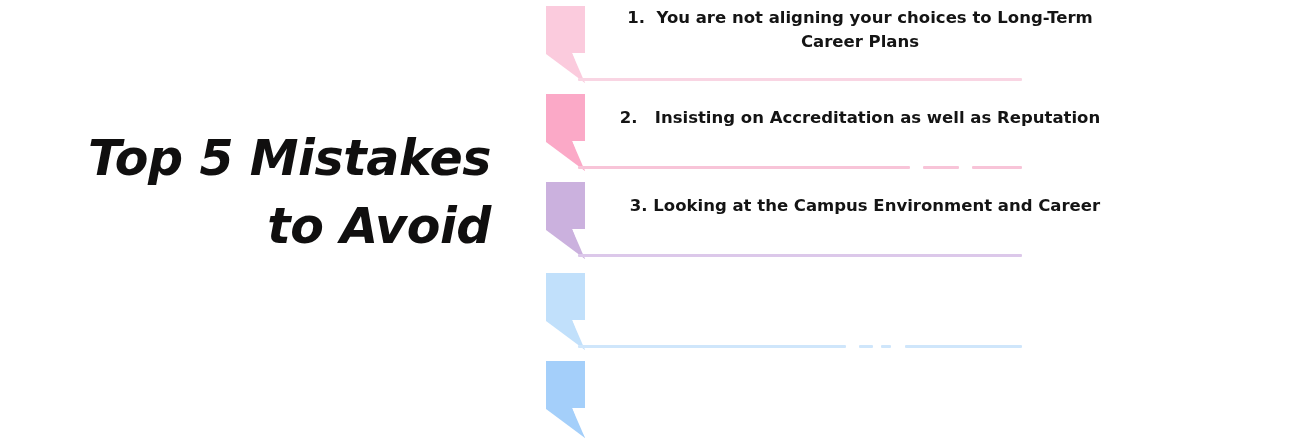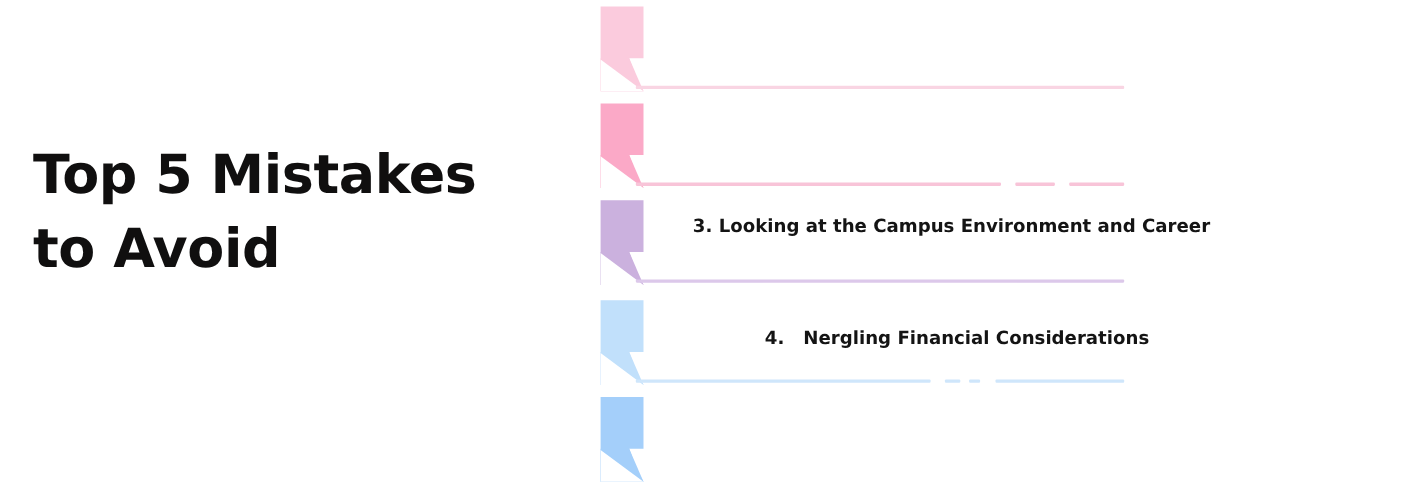--- a/index.html
+++ b/index.html
@@ -18,24 +18,25 @@
   .slide {
     position: relative;
     width: 1296px;
     height: 443px;
     background: #ffffff;
   }
 
   
   .title-block {
     position: absolute;
-    left: 30px;
+    left: 16px;
     top: 125px;
     width: 475px;
-    text-align: left;
+    text-align: right;
+    font-style: italic;
   }
   .title-text {
     font-family: "DejaVu Sans", "Liberation Sans", sans-serif;
     font-size: 49px;
     line-height: 68px;
     font-weight: 700;
     letter-spacing: -0.4px;
     color: #100f0f;
     margin: 0;
   }
@@ -122,31 +123,37 @@
   </div>
 
   <div class="list">
 
     <div class="row" id="row-1">
       <svg class="tab-svg" viewBox="0 0 46 82">
         <polygon points="0,0 39,0 39,47 26,47 33,66 39,77 0,77 0,0" fill="#fbcbdd"></polygon>
         <polygon points="0,47 26,47 39,77 0,77" fill="#fbcbdd"></polygon>
         <polygon points="0,48 39,77 0,77" fill="#ffffff"></polygon>
       </svg>
+      <div class="row-text">
+        <span class="num">1.</span>&nbsp;&nbsp;<span>You are not aligning your choices to Long-Term Career Plans</span>
+      </div>
       <div class="divider">
         <span class="seg" style="left:0px;width:444px;background:#f9d5e3;"></span>
       </div>
     </div>
 
     <div class="row" id="row-2">
       <svg class="tab-svg" viewBox="0 0 46 82">
         <polygon points="0,0 39,0 39,47 26,47 33,66 39,77 0,77 0,0" fill="#fba9c7"></polygon>
         <polygon points="0,47 26,47 39,77 0,77" fill="#fba9c7"></polygon>
         <polygon points="0,48 39,77 0,77" fill="#ffffff"></polygon>
       </svg>
+      <div class="row-text">
+        <span class="num">2.</span>&nbsp;&nbsp;&nbsp;<span>Insisting on Accreditation as well as Reputation</span>
+      </div>
       <div class="divider">
         <span class="seg" style="left:0px;width:332px;background:#f8c4d8;"></span>
         <span class="seg" style="left:345px;width:36px;background:#f8c4d8;"></span>
         <span class="seg" style="left:394px;width:50px;background:#f8c4d8;"></span>
       </div>
     </div>
 
     <div class="row" id="row-3">
       <svg class="tab-svg" viewBox="0 0 46 82">
         <polygon points="0,0 39,0 39,47 26,47 33,66 39,77 0,77 0,0" fill="#cbb1de"></polygon>
@@ -160,23 +167,20 @@
         <span class="seg" style="left:0px;width:444px;background:#dcc8ea;"></span>
       </div>
     </div>
 
     <div class="row" id="row-4">
       <svg class="tab-svg" viewBox="0 0 46 82">
         <polygon points="0,0 39,0 39,47 26,47 33,66 39,77 0,77 0,0" fill="#c1e0fb"></polygon>
         <polygon points="0,47 26,47 39,77 0,77" fill="#c1e0fb"></polygon>
         <polygon points="0,48 39,77 0,77" fill="#ffffff"></polygon>
       </svg>
-      <div class="row-text">
-        <span class="num">4.</span>&nbsp;&nbsp;&nbsp;<span>Nergling Financial Considerations</span>
-      </div>
       <div class="divider">
         <span class="seg" style="left:0px;width:268px;background:#cfe6fb;"></span>
         <span class="seg" style="left:281px;width:14px;background:#cfe6fb;"></span>
         <span class="seg" style="left:303px;width:10px;background:#cfe6fb;"></span>
         <span class="seg" style="left:327px;width:117px;background:#cfe6fb;"></span>
       </div>
     </div>
 
     <div class="row" id="row-5">
       <svg class="tab-svg" viewBox="0 0 46 82">

